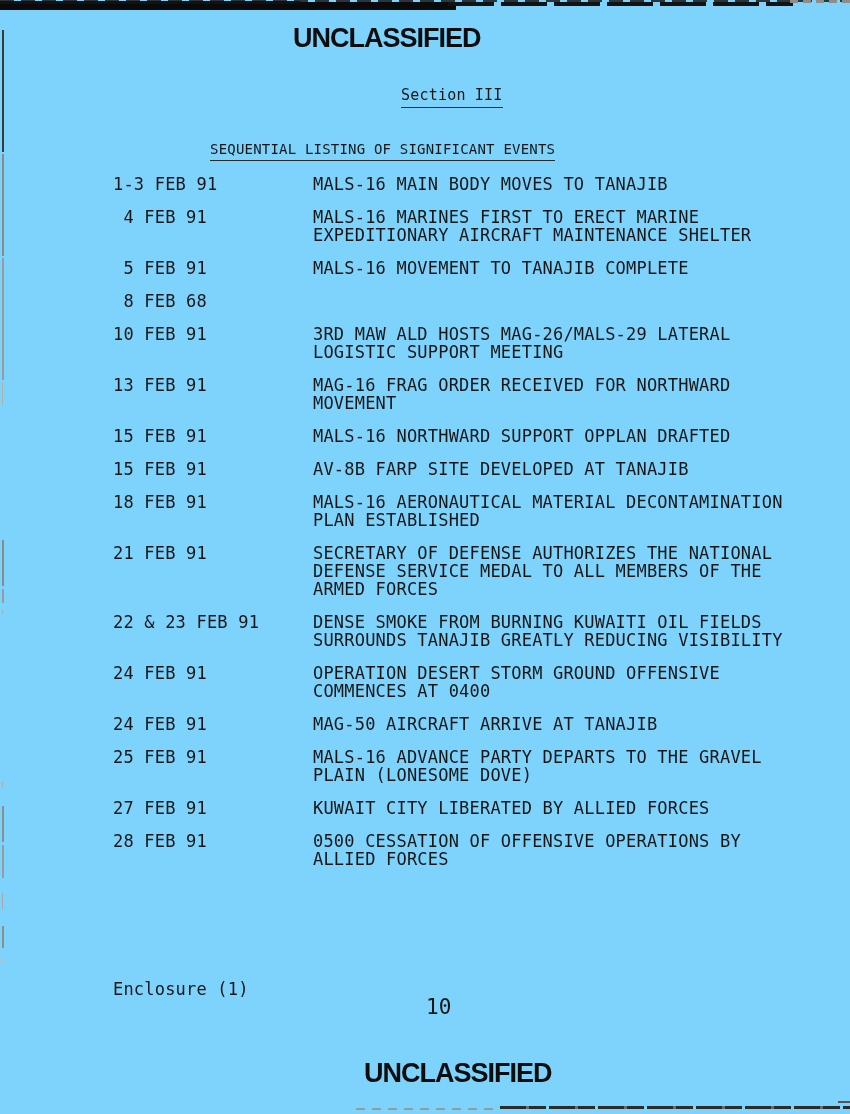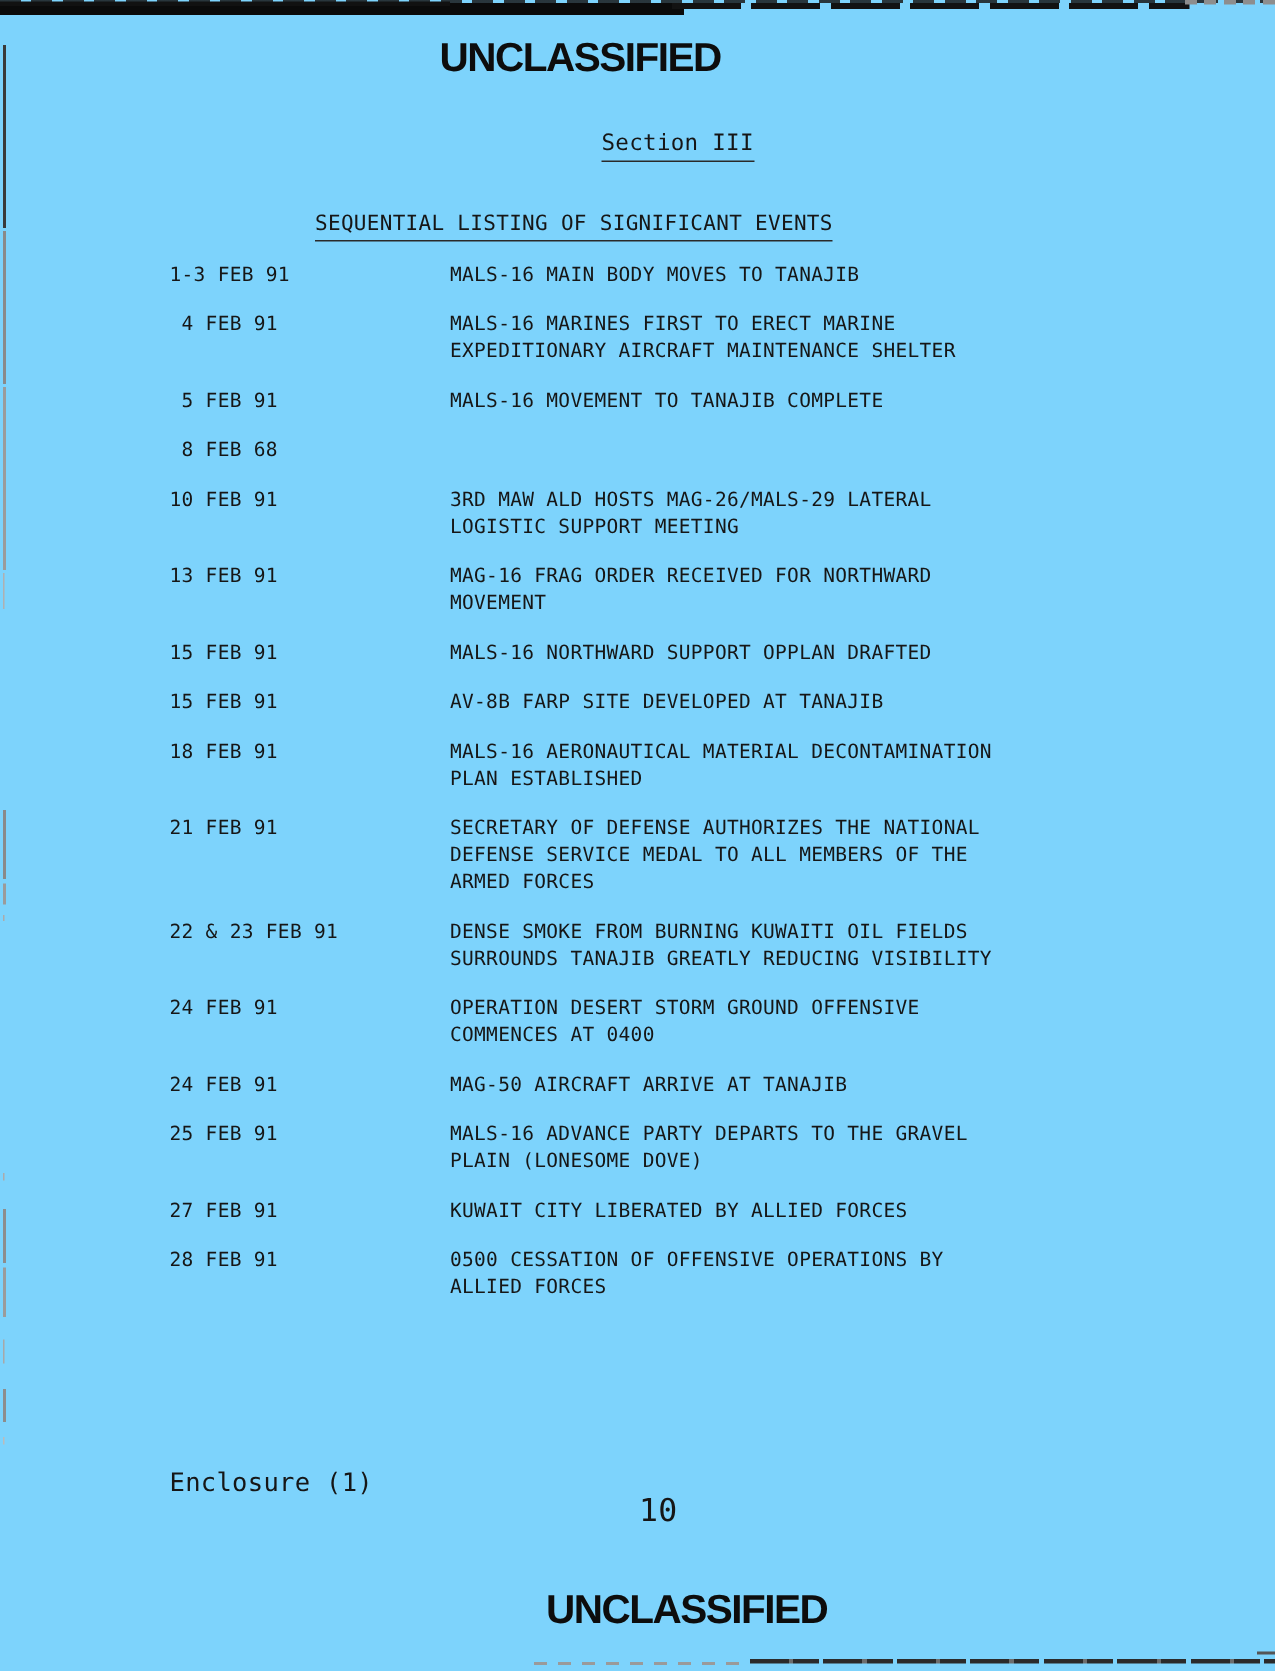--- a/index.html
+++ b/index.html
@@ -47,27 +47,27 @@
     padding-bottom: 4px;
     border-bottom: 1.6px solid #2a2a2a;
     white-space: pre;
   }
 
   
   .events {
     position: absolute;
     left: 113px; top: 175px;
     width: 680px;
-    font-size: 13px;
+    font-size: 17px;
     letter-spacing: 0.2px;
     line-height: 18px;
   }
   .event-row { display: flex; margin-bottom: 15px; }
   .event-date { width: 187px; flex: 0 0 187px; white-space: pre; }
-  .event-desc { width: 480px; white-space: pre-line; }
+  .event-desc { width: 480px; white-space: pre-line; margin-left: 13px; }
 
   
   .enclosure {
     position: absolute;
     left: 113px; top: 980px;
     font-size: 17px; letter-spacing: 0.2px; line-height: 18px;
     white-space: pre;
   }
   .page-number {
     position: absolute;

